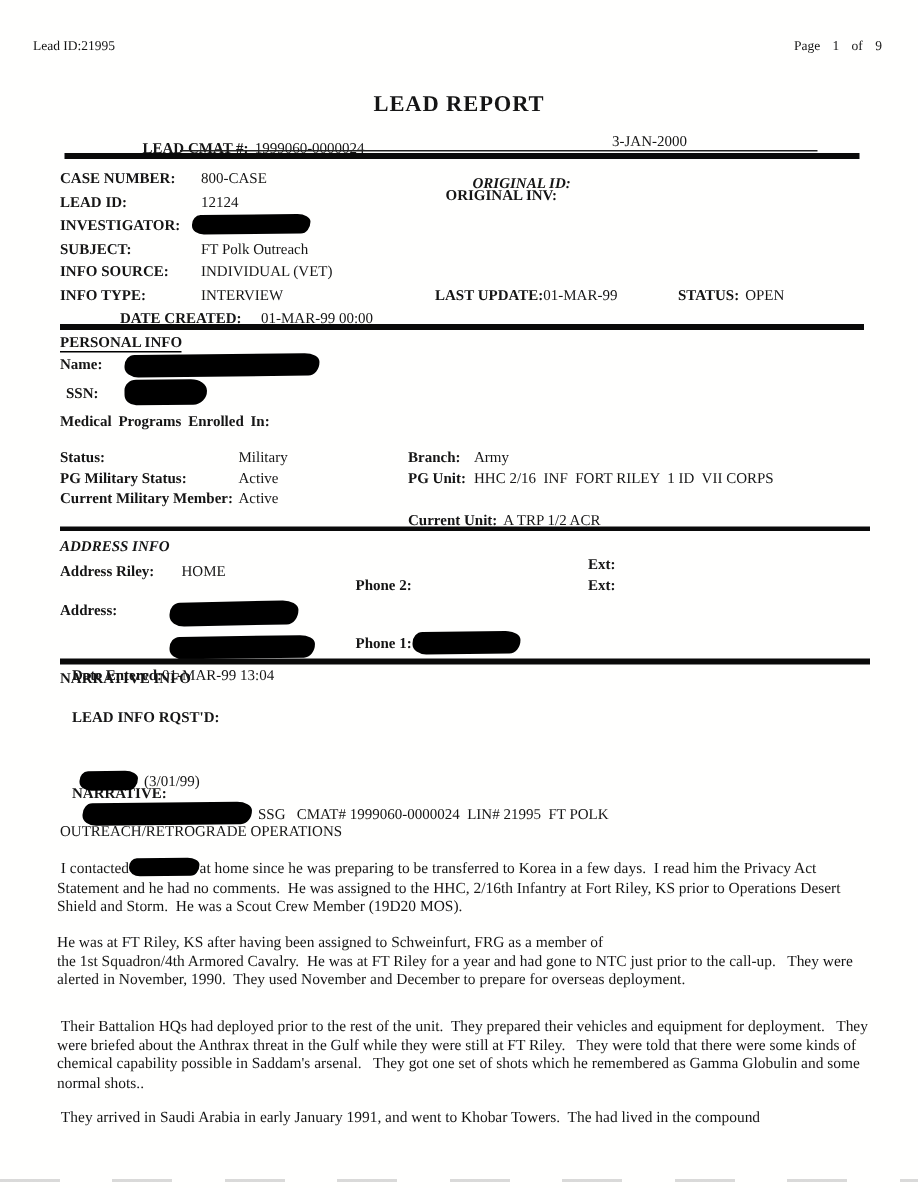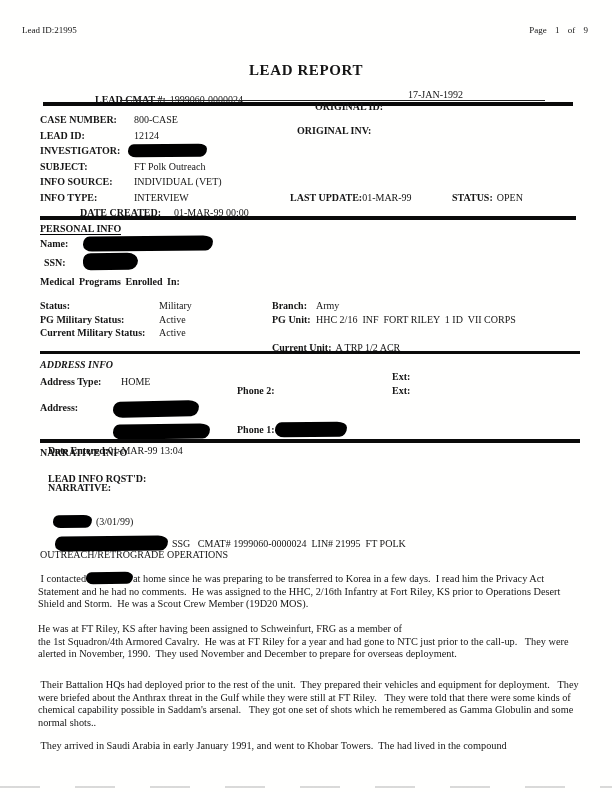--- a/index.html
+++ b/index.html
@@ -41,21 +41,21 @@
 
   <div class="abs hdr-small" style="left:22px;top:25px;">Lead ID:21995</div>
   <div class="abs hdr-small" style="right:24px;top:25px;word-spacing:6px;">Page 1 of 9</div>
 
   <div class="abs title" style="left:0;right:0;top:62px;text-align:center;">LEAD REPORT</div>
 
   <div class="row" style="left:95px;top:89px;">
     <span class="lbl">LEAD CMAT #:</span>
     <span class="val">1999060-0000024</span>
   </div>
-  <div class="row val" style="left:408px;top:89px;">17-JAN-1992</div>
+  <div class="row val" style="left:408px;top:89px;">3-JAN-2000</div>
   <div class="rule-thin" style="left:120px;top:100px;width:425px;"></div>
   <div class="rule-thick" style="left:43px;top:102px;width:530px;height:3.5px;"></div>
 
   <div class="row" style="left:40px;top:109px;">
     <span class="lbl" style="display:inline-block;width:90px;">CASE NUMBER:</span>
     <span class="val">800-CASE</span>
   </div>
   <div class="row" style="left:40px;top:124.5px;">
     <span class="lbl" style="display:inline-block;width:90px;">LEAD ID:</span>
     <span class="val">12124</span>
@@ -73,21 +73,21 @@
   </div>
   <div class="row" style="left:40px;top:186.5px;">
     <span class="lbl" style="display:inline-block;width:90px;">INFO TYPE:</span>
     <span class="val">INTERVIEW</span>
   </div>
   <div class="row" style="left:40px;top:202px;">
     <span class="lbl" style="display:inline-block;width:90px;margin-left:40px;">DATE CREATED:</span>
     <span class="val">01-MAR-99 00:00</span>
   </div>
 
-  <div class="row lbl" style="left:315px;top:101px;">ORIGINAL ID:</div>
+  <div class="row lbl" style="left:315px;top:117px;font-style:italic;">ORIGINAL ID:</div>
   <div class="row lbl" style="left:297px;top:124.5px;">ORIGINAL INV:</div>
   <div class="row" style="left:290px;top:186.5px;">
     <span class="lbl">LAST UPDATE:</span><span class="val">01-MAR-99</span>
   </div>
   <div class="row" style="left:452px;top:187px;">
     <span class="lbl">STATUS:</span>
     <span class="val">OPEN</span>
   </div>
   <div class="rule-thick" style="left:40px;top:216px;width:536px;height:3.5px;"></div>
 
@@ -100,59 +100,59 @@
 
   <div class="row" style="left:40px;top:295px;">
     <span class="lbl" style="display:inline-block;width:115px;">Status:</span>
     <span class="val">Military</span>
   </div>
   <div class="row" style="left:40px;top:308.5px;">
     <span class="lbl" style="display:inline-block;width:115px;">PG Military Status:</span>
     <span class="val">Active</span>
   </div>
   <div class="row" style="left:40px;top:322px;">
-    <span class="lbl" style="display:inline-block;width:115px;">Current Military Status:</span>
+    <span class="lbl" style="display:inline-block;width:115px;">Current Military Member:</span>
     <span class="val">Active</span>
   </div>
   <div class="row" style="left:272px;top:295px;">
     <span class="lbl" style="display:inline-block;width:40px;">Branch:</span>
     <span class="val">Army</span>
   </div>
   <div class="row" style="left:272px;top:308.5px;">
     <span class="lbl" style="display:inline-block;width:40px;">PG Unit:</span>
     <span class="val subject-wrap">HHC 2/16  INF  FORT RILEY  1 ID  VII CORPS</span>
   </div>
   <div class="row" style="left:272px;top:337px;">
     <span class="lbl">Current Unit:</span>
     <span class="val">A TRP 1/2 ACR</span>
   </div>
   <div class="rule-thick" style="left:40px;top:351px;width:540px;height:3px;"></div>
 
   <div class="row lbl" style="left:40px;top:359px;font-style:italic;">ADDRESS INFO</div>
   <div class="row" style="left:40px;top:371px;">
-    <span class="lbl" style="display:inline-block;width:77px;">Address Type:</span>
+    <span class="lbl" style="display:inline-block;width:77px;">Address Riley:</span>
     <span class="val">HOME</span>
   </div>
   <div class="row" style="left:237px;top:371px;margin-top:48px;">
     <span class="lbl">Phone 1:</span><span class="redact" style="width:72px;height:15px;vertical-align:-4px;"></span>
   </div>
   <div class="row lbl" style="left:392px;top:371px;">Ext:</div>
   <div class="row lbl" style="left:237px;top:384.5px;">Phone 2:</div>
   <div class="row lbl" style="left:392px;top:384.5px;">Ext:</div>
   <div class="row lbl" style="left:40px;top:402px;">Address:</div>
   <span class="redact abs" style="left:113px;top:401px;width:86px;height:16px;transform:rotate(-1.2deg);"></span>
   <span class="redact abs" style="left:113px;top:424px;width:97px;height:15px;transform:rotate(-.8deg);"></span>
   <div class="rule-thick" style="left:40px;top:439px;width:540px;height:3.5px;"></div>
 
   <div class="row lbl" style="left:40px;top:447px;">NARRATIVE INFO</div>
   <div class="row" style="left:48px;top:440px;">
     <span class="lbl">Date Entered:</span><span class="val">01-MAR-99 13:04</span>
   </div>
   <div class="row lbl" style="left:48px;top:473px;">LEAD INFO RQST'D:</div>
-  <div class="row lbl" style="left:48px;top:482px;">NARRATIVE:</div>
+  <div class="row lbl" style="left:48px;top:524px;">NARRATIVE:</div>
   <div class="row" style="left:53px;top:511px;">
     <span class="redact" style="width:39px;height:13px;vertical-align:-3px;"></span>
     <span class="val">(3/01/99)</span>
   </div>
   <div class="row" style="left:55px;top:533px;">
     <span class="redact" style="width:113px;height:15px;vertical-align:-4px;"></span>
     <span class="val subject-wrap">SSG   CMAT# 1999060-0000024  LIN# 21995  FT POLK</span>
   </div>
   <div class="row val" style="left:40px;top:549px;">OUTREACH/RETROGRADE OPERATIONS</div>
 

